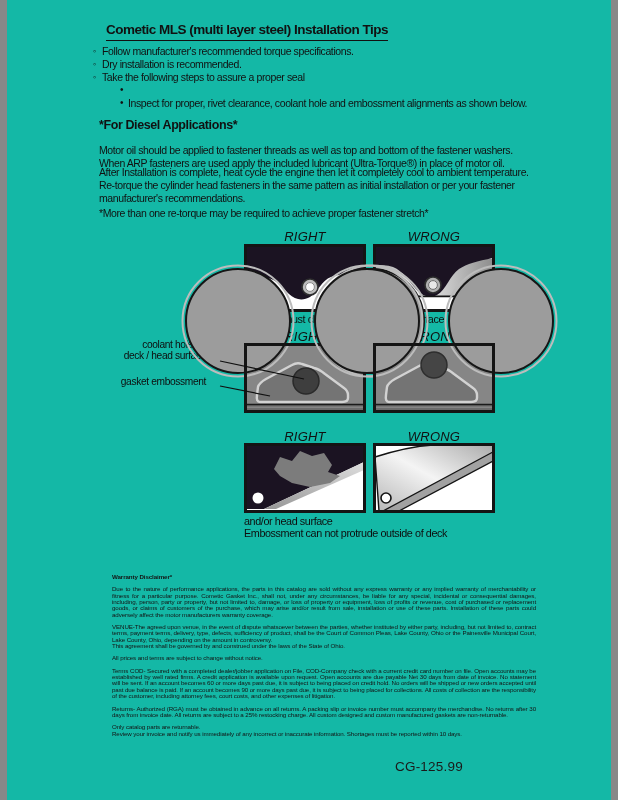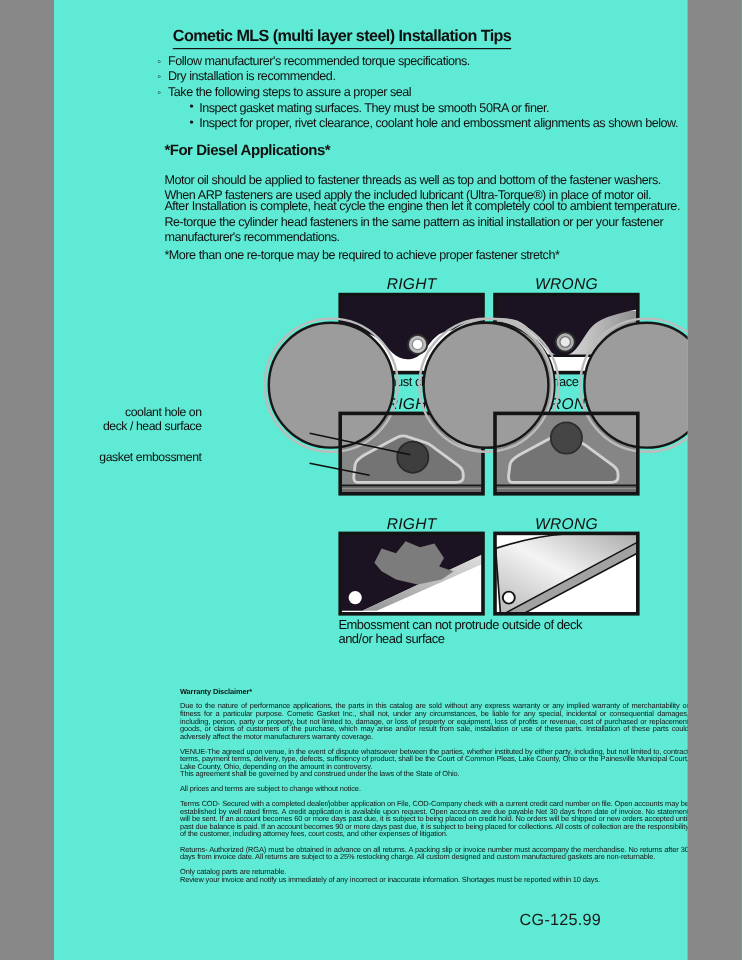--- a/index.html
+++ b/index.html
@@ -1,17 +1,17 @@
 <!DOCTYPE html>
 <html style="--c-ink: #1b1322; --c-text: #111111;"><head>
 <meta charset="utf-8">
 <style>
   html,body{margin:0;padding:0;background:#888;}
   .page{
-    position:relative;width:528px;height:800px;background:#5eead4;
+    position:relative;width:604px;height:800px;background:#14b8a6;
     font-family:"Liberation Sans","DejaVu Sans",sans-serif;color:#111;
     overflow:hidden;margin:0 auto;
   }
   .abs{position:absolute;}
   .title{
     left:99px;top:22px;font-size:13.5px;font-weight:bold;letter-spacing:-0.5px;
     border-bottom:1.8px solid #111;padding-bottom:3px;white-space:nowrap;
   }
   .bullets{left:86px;top:45px;font-size:10.5px;letter-spacing:-0.4px;line-height:13px;}
   .b-row{display:flex;align-items:flex-start;}
@@ -51,21 +51,20 @@
       <span>Dry installation is recommended.</span>
     </div>
     <div class="b-row">
       <span class="b-marker">◦</span>
       <span>Take the following steps to assure a proper seal</span>
     </div>
   </div>
   <div class="abs subbullets">
     <div class="b-row">
       <span class="sb-marker">•</span>
-      <span>Inspect gasket mating surfaces.  They must be smooth 50RA or finer.</span>
     </div>
     <div class="b-row">
       <span class="sb-marker">•</span>
       <span>Inspect for proper, rivet clearance, coolant hole and embossment alignments as shown below.</span>
     </div>
   </div>
 
   <div class="abs diesel-h">*For Diesel Applications*</div>
   <div class="abs para p1">Motor oil should be applied to fastener threads as well as top and bottom of the fastener washers. When ARP fasteners are used apply the included lubricant (Ultra-Torque®) in place of motor oil.</div>
   <div class="abs para p2">After Installation is complete, heat cycle the engine then let it completely cool to ambient temperature. Re-torque the cylinder head fasteners in the same pattern as initial installation or per your fastener manufacturer's recommendations.</div>
@@ -174,22 +173,22 @@
       </linearGradient>
     </defs>
     <rect x="1.5" y="1.5" width="119" height="67" fill="#ffffff"></rect>
     <path d="M2,14 C24,7 44,3 60,2 L120,2 V12 L22,68 L6,68 Z" fill="url(#g3w)" stroke="#141414" stroke-width="1.4"></path>
     <path d="M10,68 L118,10 L120,9 L120,18 L26,68 Z" fill="#a2a2a2" stroke="#141414" stroke-width="1.3"></path>
     <circle cx="13" cy="55" r="5" fill="#ffffff" stroke="#141414" stroke-width="1.6"></circle>
     <rect x="1.5" y="1.5" width="119" height="67" fill="none" stroke="#141414" stroke-width="3"></rect>
   </svg>
 
   <div class="abs fig-caption" style="left:237px;top:516px;">
+    <div>and/or head surface</div>
     <div>Embossment can not protrude outside of deck</div>
-    <div>and/or head surface</div>
   </div>
 
   <div class="abs disclaimer">
     <p class="dh">Warranty Disclaimer*</p>
     <p>Due to the nature of performance applications, the parts in this catalog are sold without any express warranty or any implied warranty of merchantability or fitness for a particular purpose.  Cometic Gasket Inc., shall not, under any circumstances, be liable for any special, incidental or consequential damages, including, person, party or property, but not limited to, damage, or loss of property or equipment, loss of profits or revenue, cost of purchased or replacement goods, or claims of customers of the purchase, which may arise and/or result from sale, installation or use of these parts.  Installation of these parts could adversely affect the motor manufacturers warranty coverage.</p>
     <p class="tight">VENUE-The agreed upon venue, in the event of dispute whatsoever between the parties, whether instituted by either party, including, but not limited to, contract terms, payment terms, delivery, type, defects, sufficiency of product, shall be the Court of Common Pleas, Lake County, Ohio or the Painesville Municipal Court, Lake County, Ohio, depending on the amount in controversy.</p>
     <p>This agreement shall be governed by and construed under the laws of the State of Ohio.</p>
     <p>All prices and terms are subject to change without notice.</p>
     <p>Terms COD- Secured with a completed dealer/jobber application on File, COD-Company check with a current credit card number on file.  Open accounts may be established by well rated firms.  A credit application is available upon request.  Open accounts are due payable Net 30 days from date of invoice.  No statement will be sent.  If an account becomes 60 or more days past due, it is subject to being placed on credit hold.  No orders will be shipped or new orders accepted until past due balance is paid.  If an account becomes 90 or more days past due, it is subject to being placed for collections.  All costs of collection are the responsibility of the customer, including attorney fees, court costs, and other expenses of litigation.</p>
     <p>Returns- Authorized (RGA) must be obtained in advance on all returns.  A packing slip or invoice number must accompany the merchandise.  No returns after 30 days from invoice date.  All returns are subject to a 25% restocking charge.  All custom designed and custom manufactured gaskets are non-returnable.</p>

